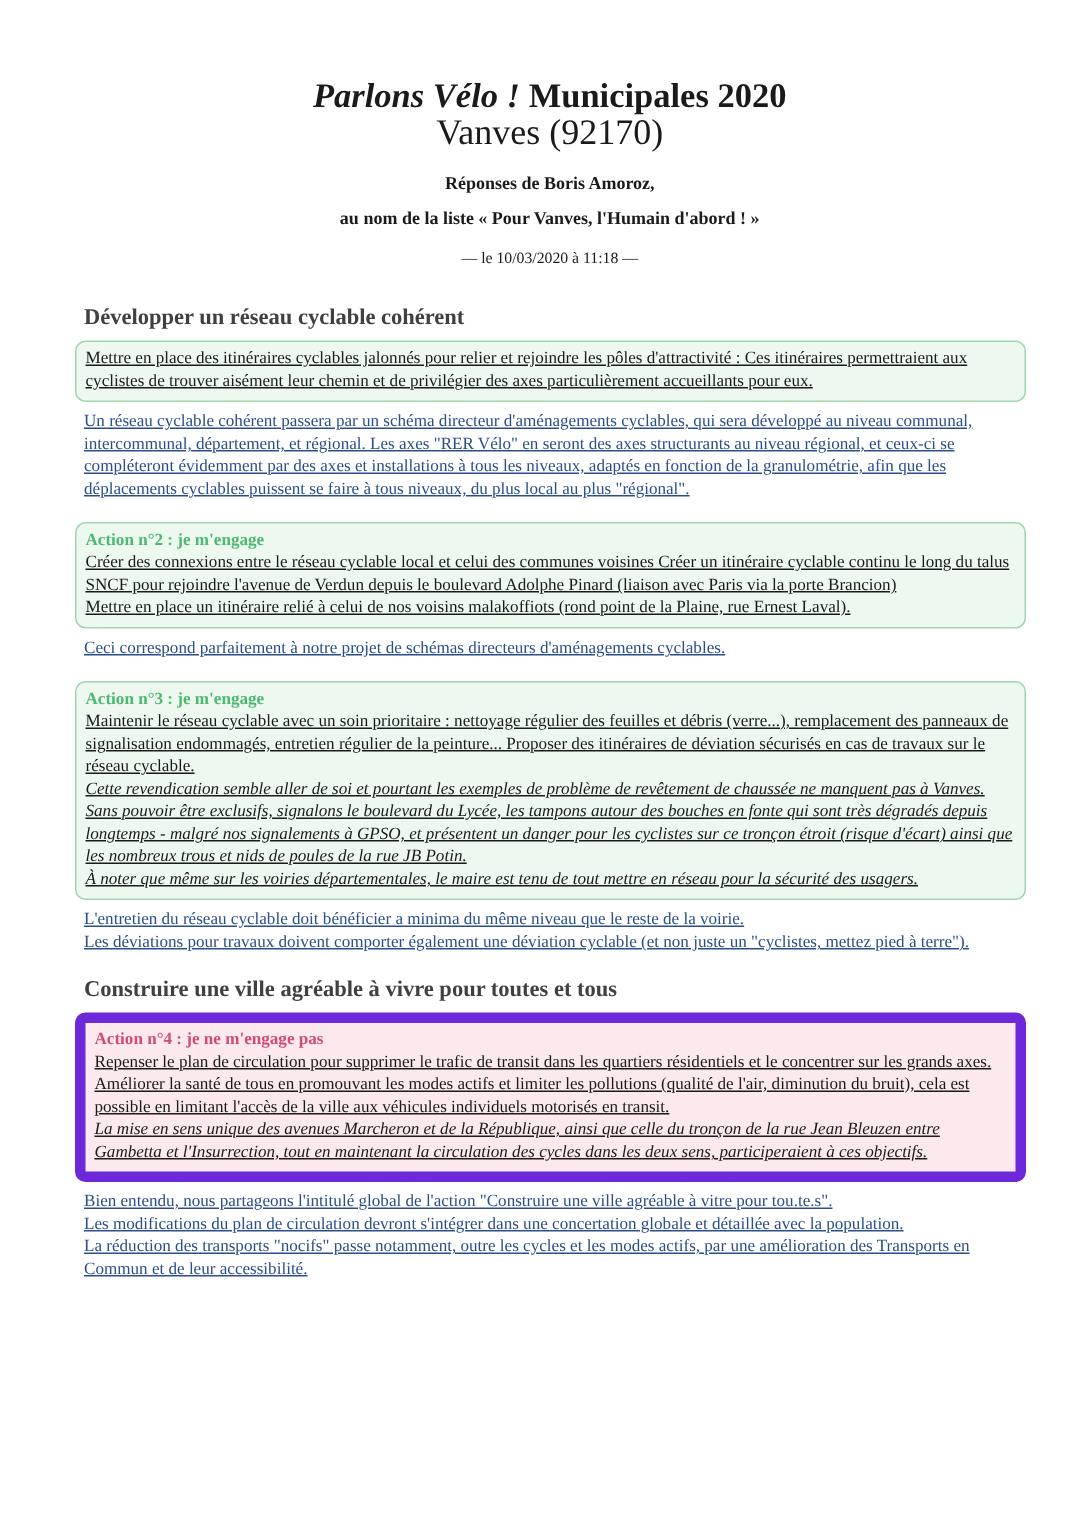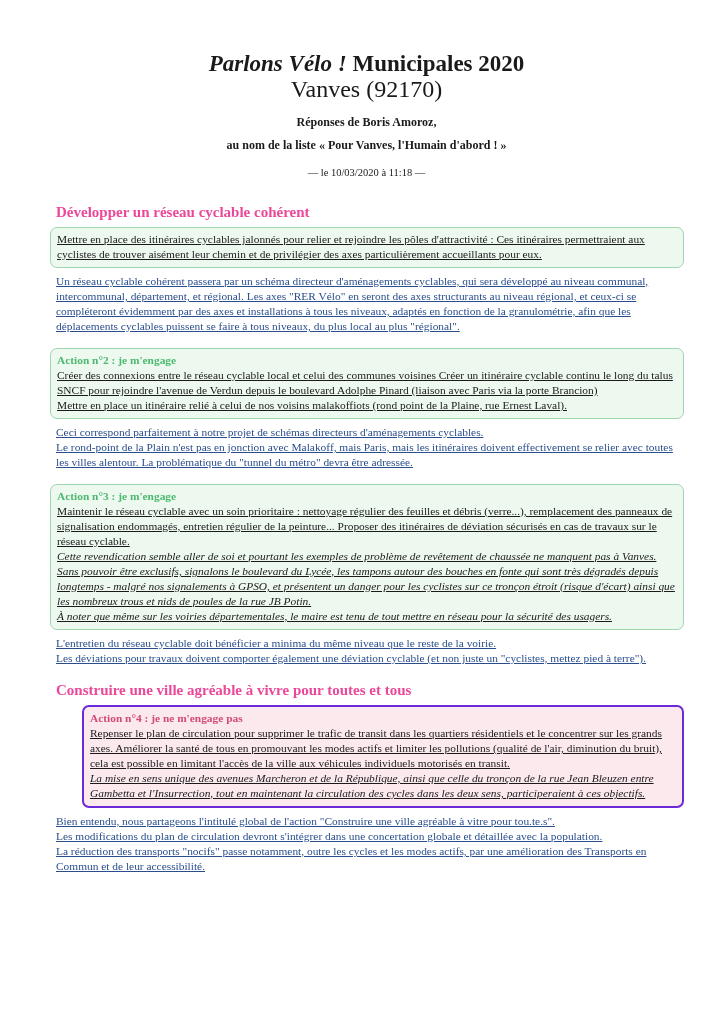--- a/index.html
+++ b/index.html
@@ -56,37 +56,36 @@
       position: absolute;
       left: 46px;
       width: 634px;
       top: 202px;
     }
     .section-title {
       font-size: 15px;
       font-weight: bold;
       line-height: 20px;
       margin: 0 0 5px 6px;
-      color: #ec4899;
+      color: #404040;
     }
     .action-box {
       border-radius: 7px;
       padding: 4px 5px 5px 6px;
       font-size: 11.4px;
       line-height: 15px;
       margin-bottom: 6px;
     }
     .action-box.engage {
       background: #edf8ef;
       border: 1px solid #9fd6ae;
     }
     .action-box.no-engage {
       background: #fbe9ee;
-      border: 2px solid #6d28d9;
-      margin-left: 32px;
+      border: 7px solid #6d28d9;
     }
     .action-title {
       font-weight: bold;
       font-size: 11.4px;
     }
     .engage .action-title { color: #4cb870; }
     .no-engage .action-title { color: #d24a78; }
     .action-text { color: #1a1a1a; }
     .action-text p, .response p { margin: 0; text-decoration: underline; }
     .italic-note { font-style: italic; }
@@ -129,21 +128,20 @@
 
       <div class="action-box engage">
         <div class="action-title">Action n°2 : je m'engage</div>
         <div class="action-text">
           <p>Créer des connexions entre le réseau cyclable local et celui des communes voisines Créer un itinéraire cyclable continu le long du talus SNCF pour rejoindre l'avenue de Verdun depuis le boulevard Adolphe Pinard (liaison avec Paris via la porte Brancion)</p>
           <p>Mettre en place un itinéraire relié à celui de nos voisins malakoffiots (rond point de la Plaine, rue Ernest Laval).</p>
         </div>
       </div>
       <div class="response">
         <p>Ceci correspond parfaitement à notre projet de schémas directeurs d'aménagements cyclables.</p>
-        <p>Le rond-point de la Plain n'est pas en jonction avec Malakoff, mais Paris, mais les itinéraires doivent effectivement se relier avec toutes les villes alentour. La problématique du "tunnel du métro" devra être adressée.</p>
       </div>
 
       <div class="action-box engage">
         <div class="action-title">Action n°3 : je m'engage</div>
         <div class="action-text">
           <p>Maintenir le réseau cyclable avec un soin prioritaire : nettoyage régulier des feuilles et débris (verre...), remplacement des panneaux de signalisation endommagés, entretien régulier de la peinture... Proposer des itinéraires de déviation sécurisés en cas de travaux sur le réseau cyclable.</p>
           <p class="italic-note">Cette revendication semble aller de soi et pourtant les exemples de problème de revêtement de chaussée ne manquent pas à Vanves. Sans pouvoir être exclusifs, signalons le boulevard du Lycée, les tampons autour des bouches en fonte qui sont très dégradés depuis longtemps - malgré nos signalements à GPSO, et présentent un danger pour les cyclistes sur ce tronçon étroit (risque d'écart) ainsi que les nombreux trous et nids de poules de la rue JB Potin.</p>
           <p class="italic-note">À noter que même sur les voiries départementales, le maire est tenu de tout mettre en réseau pour la sécurité des usagers.</p>
         </div>
       </div>

